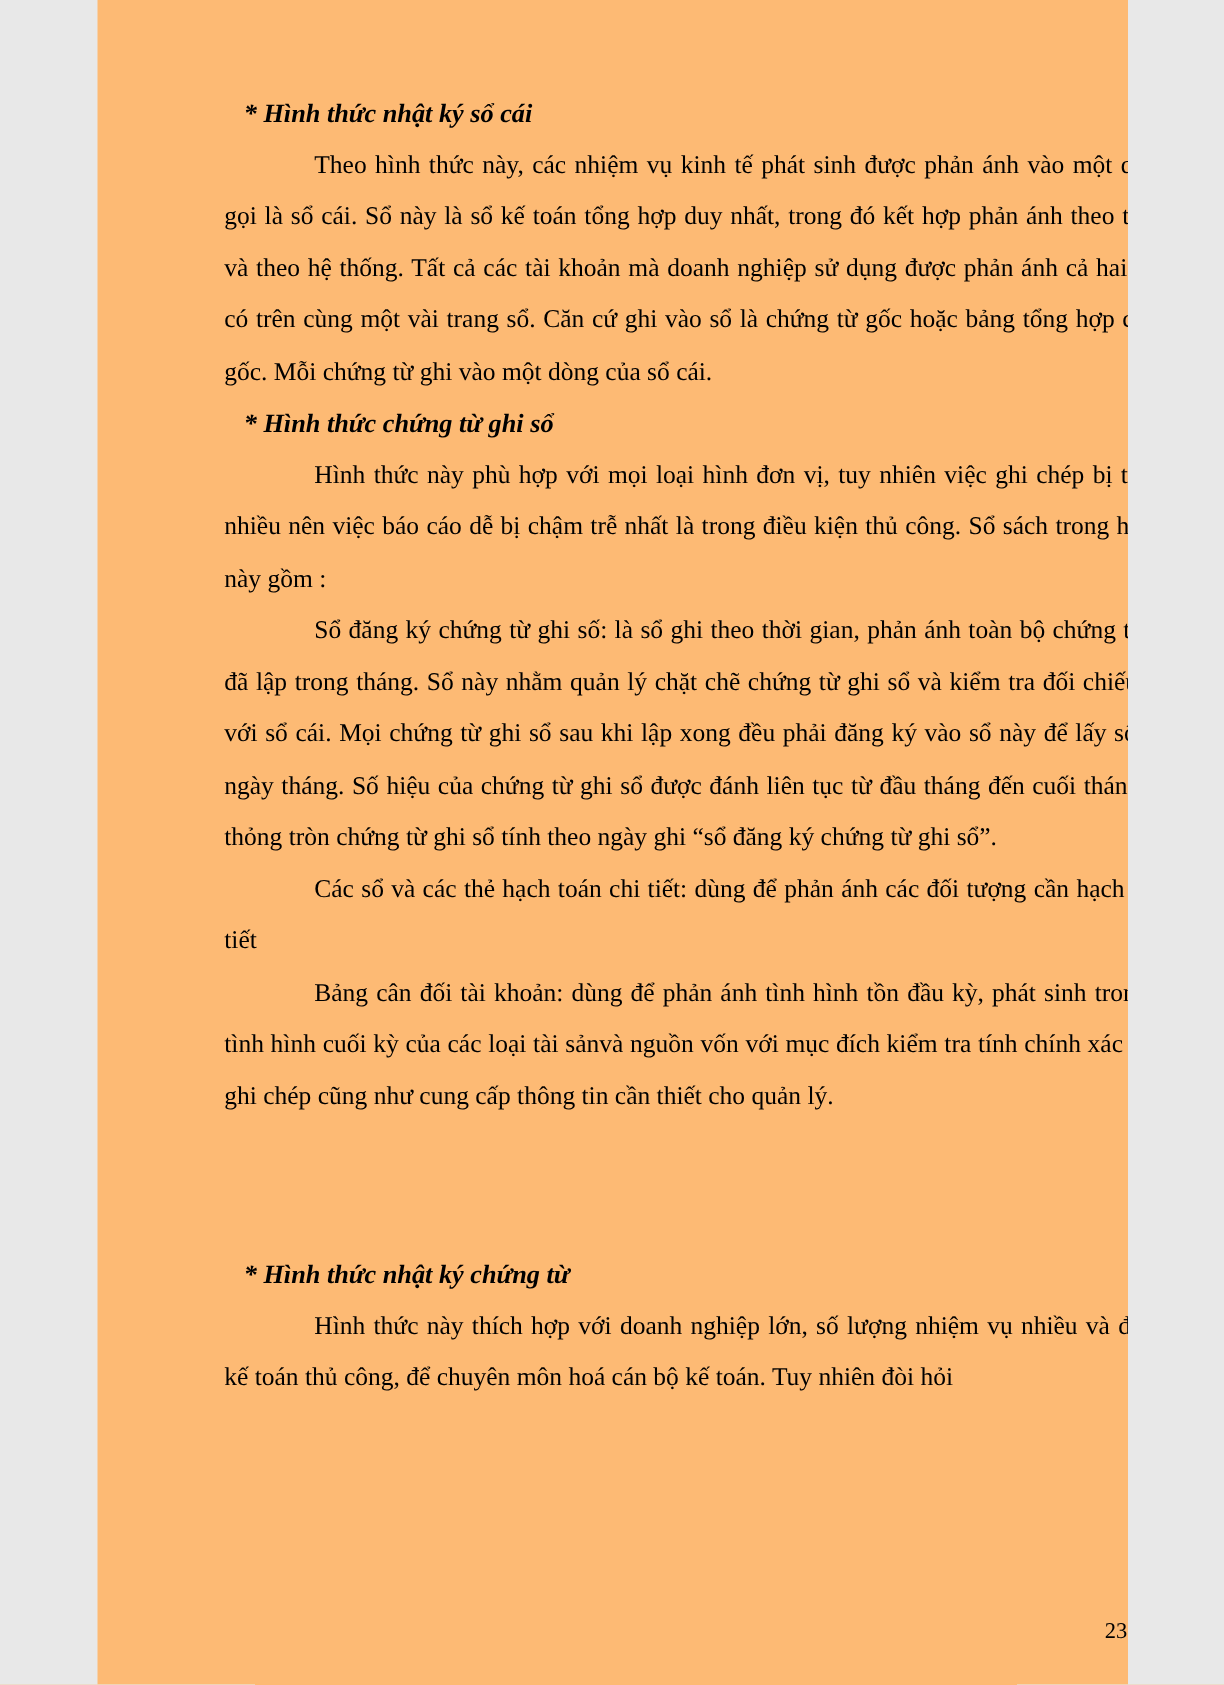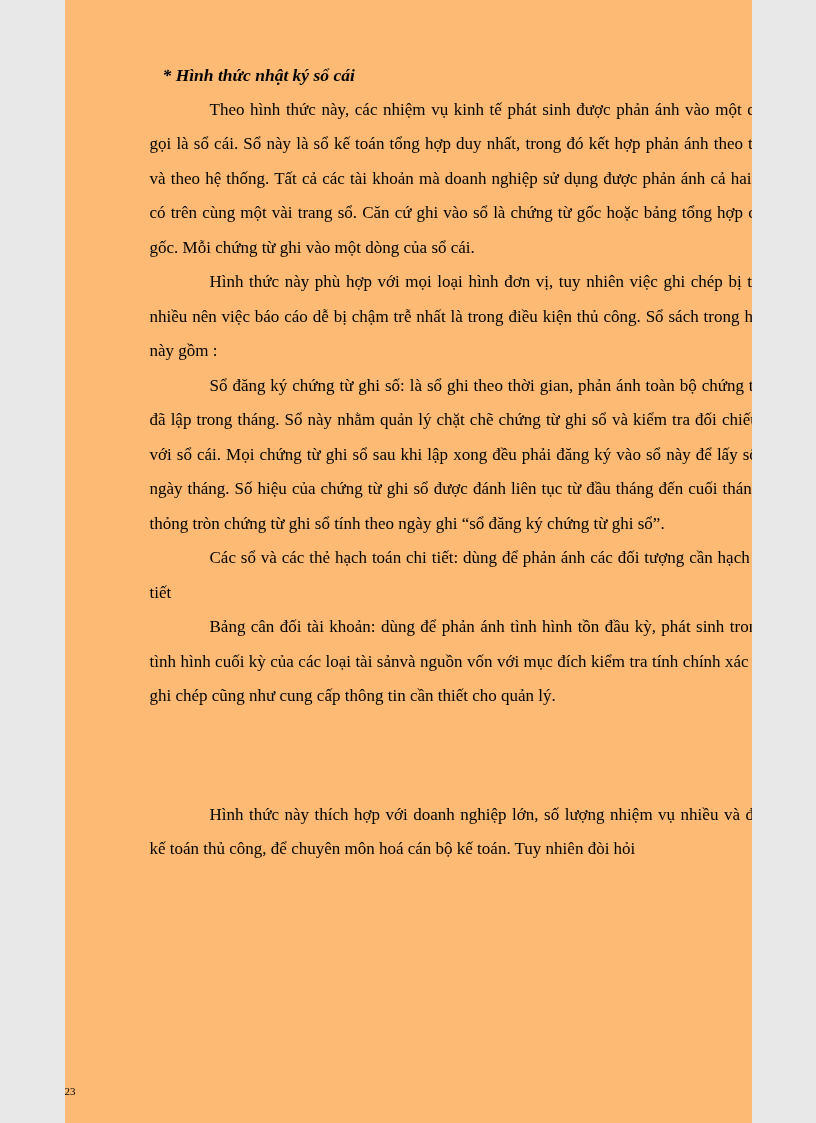--- a/index.html
+++ b/index.html
@@ -43,42 +43,44 @@
     margin: 0;
   }
   .section-gap {
     margin-top: 84px;
   }
   .page-number {
     position: absolute;
     bottom: 26px;
     left: 0;
     width: 100%;
-    text-align: left;
-    font-size: 11px;
+    text-align: right;
+    font-size: 15px;
   }
 </style>
 </head>
 <body>
 
 <div class="page">
   <div class="content">
 
     <div class="section">
       <h2 class="heading">* Hình thức nhật ký sổ cái</h2>
       <p class="para">Theo hình thức này, các nhiệm vụ kinh tế phát sinh được phản ánh vào một quyển sổ gọi là sổ cái. Sổ này là sổ kế toán tổng hợp duy nhất, trong đó kết hợp phản ánh theo thời gian và theo hệ thống. Tất cả các tài khoản mà doanh nghiệp sử dụng được phản ánh cả hai bên nợ- có trên cùng một vài trang sổ. Căn cứ ghi vào sổ là chứng từ gốc hoặc bảng tổng hợp chứng từ gốc. Mỗi chứng từ ghi vào một dòng của sổ cái.</p>
     </div>
 
     <div class="section">
+      <h2 class="heading">* Hình thức chứng từ ghi sổ</h2>
       <p class="para">Hình thức này phù hợp với mọi loại hình đơn vị, tuy nhiên việc ghi chép bị trùng lặp nhiều nên việc báo cáo dễ bị chậm trễ nhất là trong điều kiện thủ công. Sổ sách trong hình thức này gồm :</p>
       <p class="para">Sổ đăng ký chứng từ ghi số: là sổ ghi theo thời gian, phản ánh toàn bộ chứng từ ghi sổ đã lập trong tháng. Sổ này nhằm  quản lý chặt chẽ chứng từ ghi sổ và kiểm tra đối chiếu số liệu với sổ cái. Mọi chứng từ ghi sổ sau khi lập xong đều phải đăng ký vào sổ này để lấy số liệu và ngày tháng. Số hiệu của chứng từ ghi sổ được đánh liên tục từ đầu tháng đến cuối tháng. Ngày, thỏng tròn chứng từ ghi sổ tính theo ngày ghi “sổ đăng ký chứng từ ghi sổ”.</p>
       <p class="para">Các sổ và các thẻ hạch toán chi tiết:  dùng để phản ánh các đối tượng cần hạch toán chi tiết</p>
       <p class="para">Bảng cân đối tài khoản:  dùng để phản ánh tình hình tồn đầu kỳ, phát sinh trong kỳ và tình hình cuối kỳ của các loại tài sảnvà nguồn vốn với mục đích kiểm tra tính chính xác của việc ghi chép cũng như cung cấp thông tin cần thiết cho quản lý.</p>
     </div>
 
     <div class="section section-gap">
+      <h2 class="heading">* Hình thức nhật ký chứng từ</h2>
       <p class="para">Hình thức này thích hợp với doanh nghiệp lớn, số lượng nhiệm vụ nhiều và điều kiện kế toán thủ công, để chuyên môn hoá cán bộ kế toán. Tuy nhiên  đòi hỏi</p>
     </div>
 
   </div>
 
   <div class="page-number">23</div>
 </div>
 
 </body></html>

